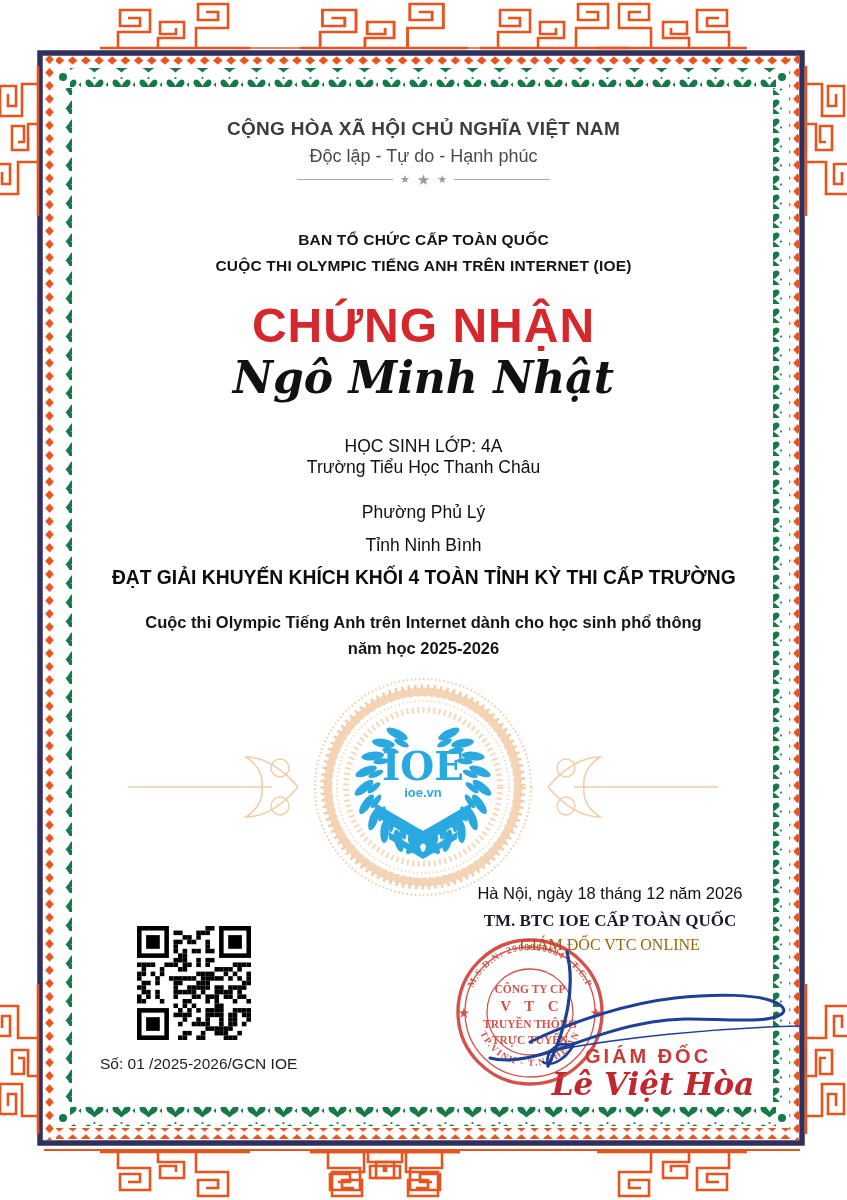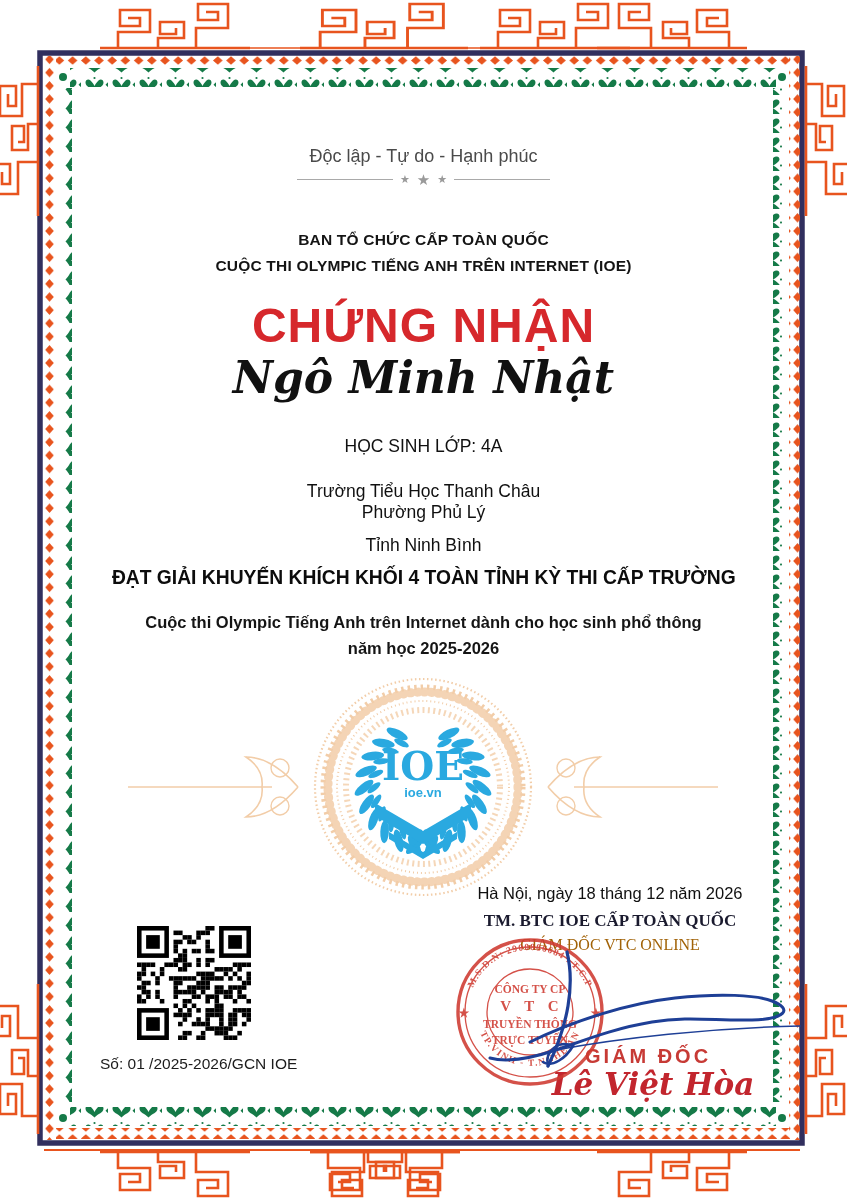--- a/index.html
+++ b/index.html
@@ -23,21 +23,21 @@
   .divider{top:172px;display:flex;justify-content:center;align-items:center;gap:7px;color:#9a9a9a;}
   .divider .dline{width:96px;height:0;border-top:1.6px solid #a9a9a9;}
   .divider .st{font-size:11px;line-height:1;}
   .divider .st.big{font-size:15px;}
   .org{font-size:15.5px;font-weight:bold;color:#141414;letter-spacing:.2px;}
   .org1{top:231px;} .org2{top:257px;}
   .big-title{top:298px;font-size:48px;font-weight:bold;color:var(--red,#d6282c);letter-spacing:1px;text-align:center;}
   .name{top:352px;font-size:44px;font-weight:bold;font-style:italic;
         font-family:"DejaVu Serif","Liberation Serif",serif;color:#111;}
   .info{font-size:17.5px;color:#101010;}
-  .i1{top:436px;} .i2{top:481px;} .i3{top:502px;} .i4{top:535px;}
+  .i1{top:436px;} .i2{top:457px;} .i3{top:502px;} .i4{top:535px;}
   .award{top:565px;font-size:20.5px;font-weight:bold;color:#0c0c0c;text-decoration:underline;}
   .award span{display:inline-block;transform:scaleX(.94);white-space:nowrap;}
   .desc{font-size:16.5px;font-weight:bold;color:#151515;}
   .d1{top:613px;} .d2{top:639px;}
   .dateline{top:884px;left:430px;right:57px;font-size:16.5px;color:#101010;}
   .auth1{top:911px;left:430px;right:57px;font-size:17px;font-weight:bold;
          font-family:"Liberation Serif","DejaVu Serif",serif;color:#1a1a2e;}
   .auth2{top:936px;left:430px;right:57px;font-size:16px;
          font-family:"Liberation Serif","DejaVu Serif",serif;color:#a16207;}
   .dir-title{top:1045px;left:500px;right:51px;font-size:20px;font-weight:bold;
@@ -105,20 +105,21 @@
     <use href="#mkey" transform="translate(38,66) rotate(90) scale(1,-1)"></use>
     <use href="#mkey" transform="translate(806,66) rotate(90)"></use>
     <use href="#mkey" transform="translate(100,1152) scale(1,-1)"></use>
     <use href="#mkey" transform="translate(310,1152) scale(1,-1)"></use>
     <use href="#mkey" transform="translate(460,1152) scale(-1,-1)"></use>
     <use href="#mkey" transform="translate(747,1152) scale(-1,-1)"></use>
     <use href="#mkey" transform="translate(38,1134) rotate(-90)"></use>
     <use href="#mkey" transform="translate(806,1134) rotate(-90) scale(1,-1)"></use>
   </svg>
 
+  <div class="abs nat-title z2">CỘNG HÒA XÃ HỘI CHỦ NGHĨA VIỆT NAM</div>
   <div class="abs motto z2">Độc lập - Tự do - Hạnh phúc</div>
   <div class="abs divider z2">
     <span class="dline"></span>
     <span class="st">★</span>
     <span class="st big">★</span>
     <span class="st">★</span>
     <span class="dline"></span>
   </div>
 
   <div class="abs org org1 z2">BAN TỔ CHỨC CẤP TOÀN QUỐC</div>

